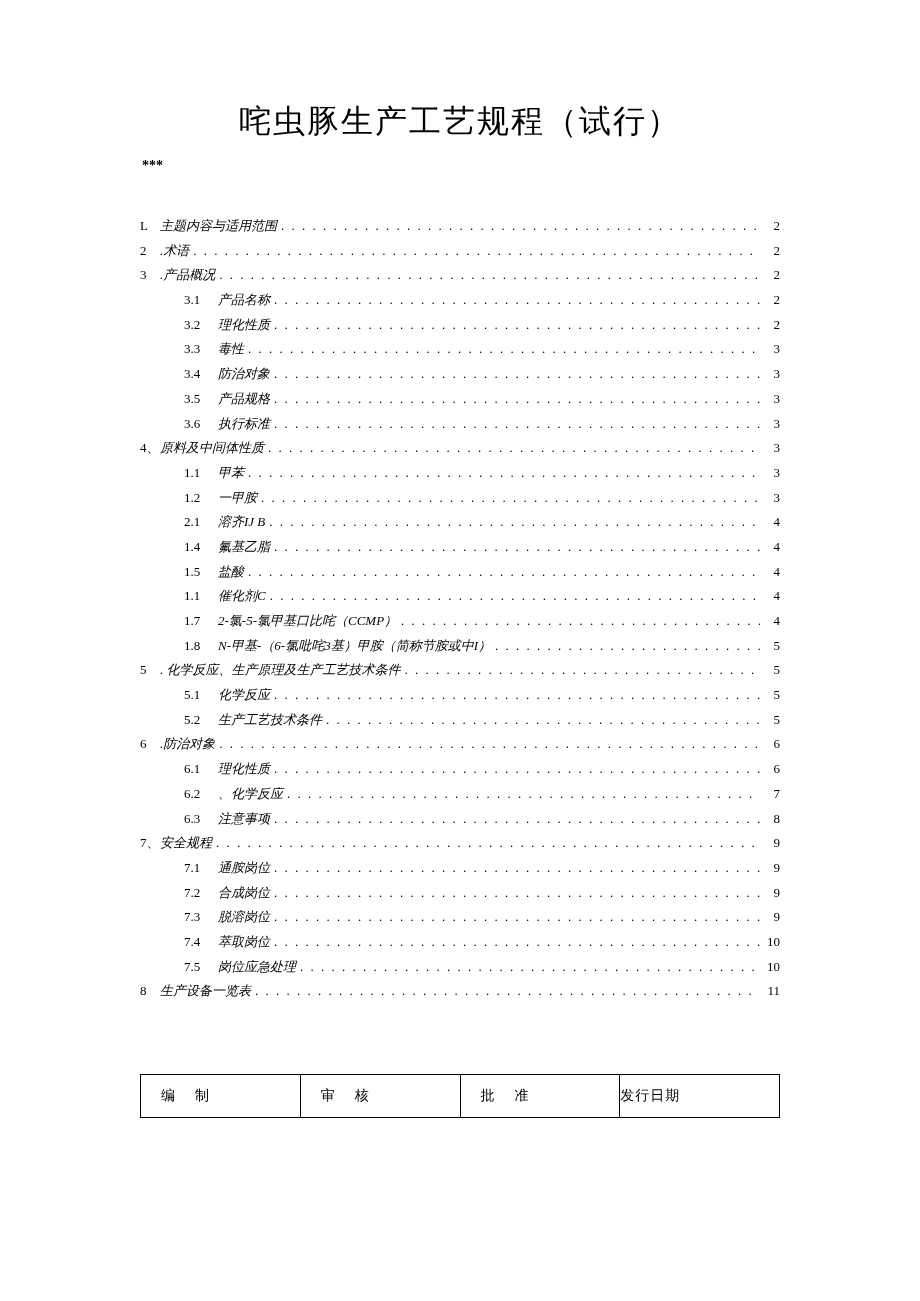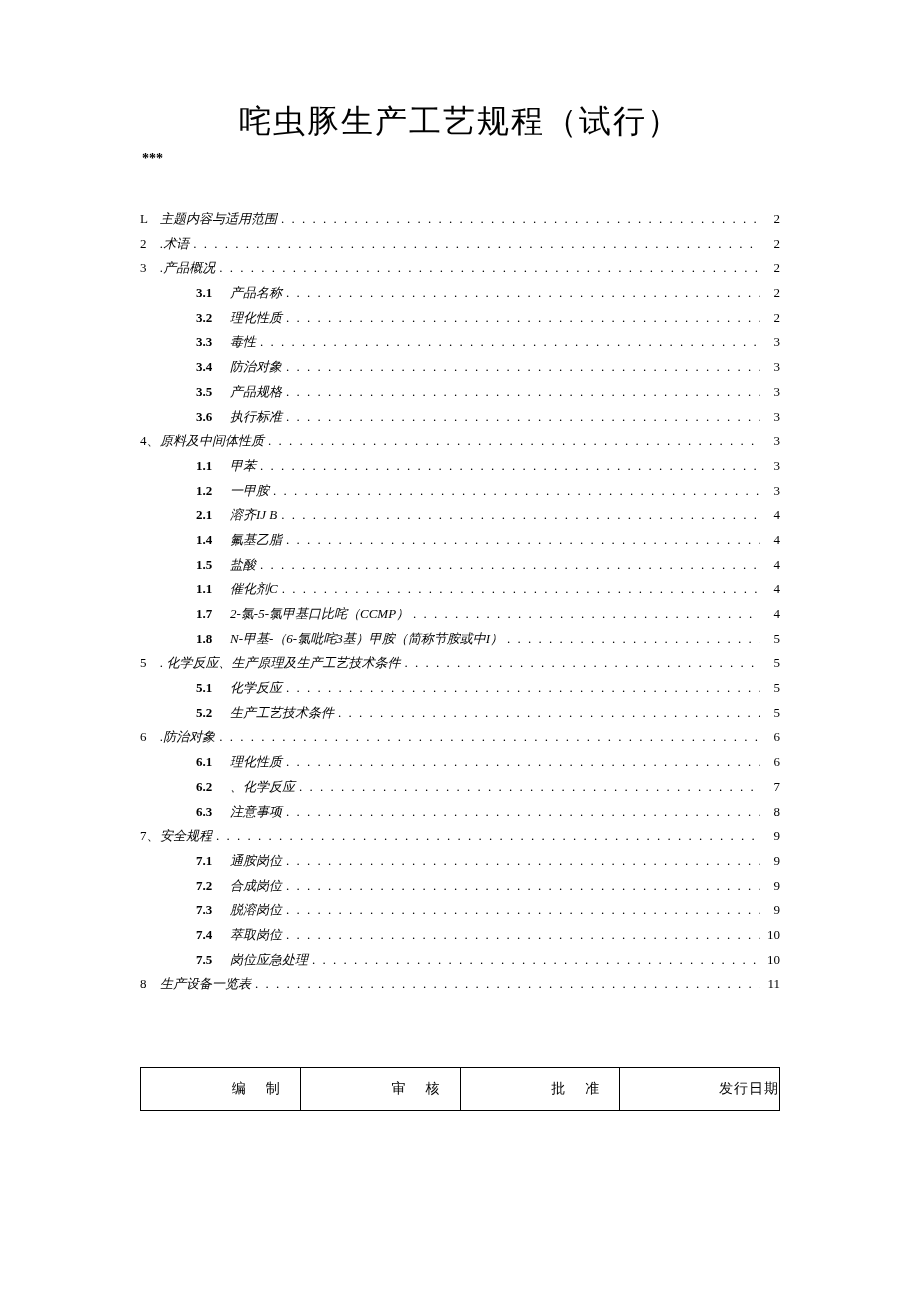--- a/index.html
+++ b/index.html
@@ -11,21 +11,21 @@
       background: #fff;
       font-family: "SimSun", "宋体", serif;
       width: 920px;
       padding: 100px 140px 60px 140px;
       color: #000;
     }
     .title {
       font-size: 32px;
       text-align: center;
       font-weight: normal;
-      margin-bottom: 7px;
+      margin-bottom: 14px;
       letter-spacing: 2px;
     }
     .subtitle {
       font-size: 14px;
       font-weight: bold;
       margin-bottom: 40px;
       margin-left: 2px;
     }
     .toc {
       font-size: 13px;
@@ -35,24 +35,23 @@
       display: flex;
       align-items: baseline;
       white-space: nowrap;
       overflow: hidden;
     }
     .toc-num {
       min-width: 20px;
       flex-shrink: 0;
     }
     .toc-sub-num {
-      margin-left: 56px;
+      margin-left: 44px;
       min-width: 34px;
       flex-shrink: 0;
-      font-weight: bold;
     }
     .toc-label {
       flex-shrink: 0;
       font-style: italic;
     }
     .toc-dots {
       flex: 1;
       overflow: hidden;
       letter-spacing: 2px;
       margin: 0 4px;
@@ -67,21 +66,21 @@
     }
     .footer-table {
       margin-top: 70px;
       border-collapse: collapse;
       width: 100%;
       table-layout: fixed;
     }
     .footer-table td {
       border: 1px solid #000;
       padding: 12px 0;
-      text-align: right;
+      text-align: left;
       font-size: 14px;
       letter-spacing: 20px;
       text-indent: 20px;
     }
     .footer-table td:last-child {
       letter-spacing: 1px;
       text-indent: 0;
     }
   </style>
 </head>

